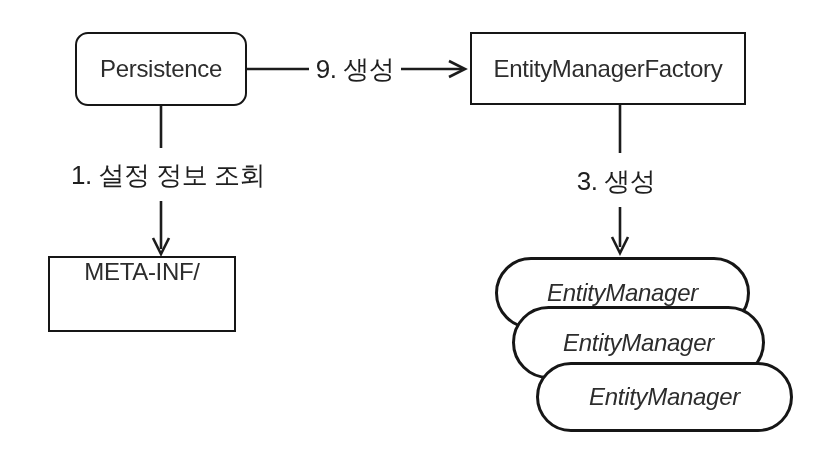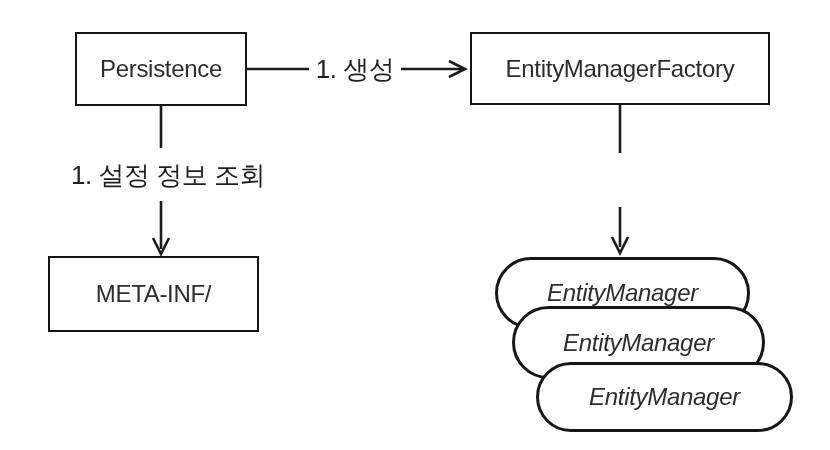--- a/index.html
+++ b/index.html
@@ -38,23 +38,23 @@
     border: 2.5px solid #161616;
     display: flex;
     align-items: center;
     justify-content: center;
     text-align: center;
     font-size: 24px;
     line-height: 28px;
     color: #2d2d2d;
     letter-spacing: -0.3px;
   }
-  .node-persistence { left: 75px;  top: 32px;  width: 172px; height: 74px; }
-  .node-emf         { left: 470px; top: 32px;  width: 300px; height: 73px; }
-  .node-metainf     { left: 48px;  top: 256px; width: 211px; height: 76px; flex-direction: column; }
+  .node-persistence { left: 75px;  top: 32px;  width: 172px; height: 74px; border-radius: 13px; }
+  .node-emf         { left: 470px; top: 32px;  width: 276px; height: 73px; }
+  .node-metainf     { left: 48px;  top: 256px; width: 188px; height: 76px; flex-direction: column; justify-content: space-between; }
   .pill {
     border-width: 3px;
     border-radius: 37px;
     font-style: italic;
   }
   .pill-1 { left: 495px; top: 257px; width: 255px; height: 72px; z-index: 1; }
   .pill-2 { left: 512px; top: 306px; width: 253px; height: 73px; z-index: 2; }
   .pill-3 { left: 536px; top: 362px; width: 257px; height: 70px; z-index: 3; }
   .edge-label {
     position: absolute;
@@ -113,16 +113,17 @@
   </div>
   <div class="node pill pill-2">
     <span>EntityManager</span>
   </div>
   <div class="node pill pill-3">
     <span>EntityManager</span>
   </div>
 
   <div class="edge-label edge-label-1">1. 설정 정보 조회</div>
 
-  <div class="edge-label edge-label-2">1. 생성</div>
+  <div class="edge-label edge-label-2">9. 생성</div>
 
+  <div class="edge-label edge-label-3">3. 생성</div>
 
 </div>
 
 </body></html>

